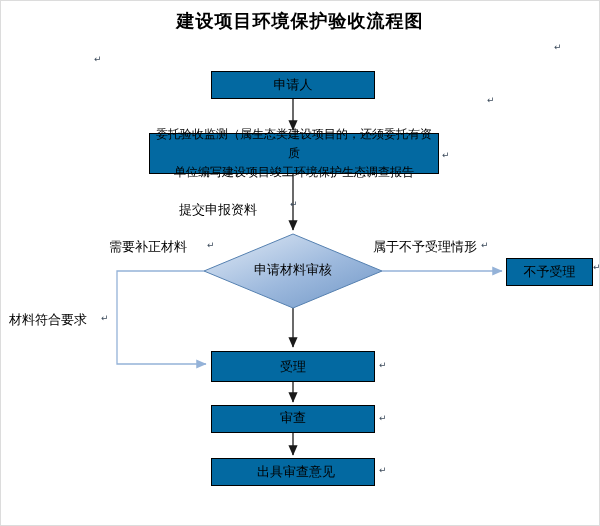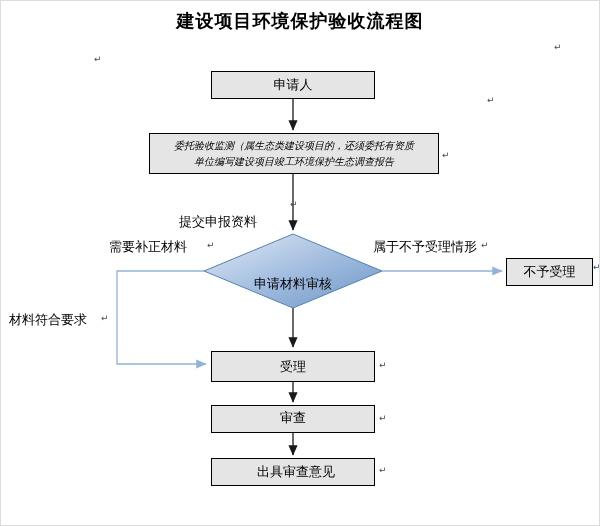--- a/index.html
+++ b/index.html
@@ -6,28 +6,28 @@
   .page{
     position:relative;width:600px;height:526px;background:#ffffff;
     border:1px solid #dcdcdc;box-sizing:border-box;overflow:hidden;
     font-family:"Liberation Sans","DejaVu Sans",sans-serif;color:#000;
   }
   .title{
     position:absolute;top:8px;left:0;width:100%;text-align:center;
     font-size:18px;font-weight:bold;letter-spacing:1px;
   }
   .box{
-    position:absolute;border:1px solid var(--box-border,#000);background:#e5e5e5;
+    position:absolute;border:1px solid var(--box-border,#000);background:#0369a1;
     display:flex;flex-direction:column;align-items:center;justify-content:center;
     font-size:13px;line-height:1.5;text-align:center;box-sizing:border-box;
   }
-  .box--wide{font-size:10px;line-height:1.6;padding:17px 4px;font-style:italic;}
+  .box--wide{font-size:12px;line-height:1.6;padding:17px 4px;}
   .label{position:absolute;font-size:13px;white-space:nowrap;}
   .diamond-label{
-    position:absolute;left:232px;top:274px;width:120px;text-align:center;
+    position:absolute;left:232px;top:260px;width:120px;text-align:center;
     font-size:13px;
   }
   .pmark{
     position:absolute;font-size:9px;color:#3d4c5c;line-height:1;
   }
   svg.connectors{position:absolute;left:0;top:0;}
 </style>
 </head>
 <body>
 
@@ -82,21 +82,21 @@
   </div>
 
   <div class="box" style="left:210px;top:404px;width:164px;height:28px;font-family:Liberation Mono, monospace;">
     <span>审查</span>
   </div>
 
   <div class="box" style="left:210px;top:457px;width:164px;height:28px;padding-left:6px;">
     <span>出具审查意见</span>
   </div>
 
-  <span class="label" style="left:178px;top:212px;text-align:center;">提交申报资料</span>
+  <span class="label" style="left:178px;top:200px;text-align:center;">提交申报资料</span>
   <span class="label" style="left:108px;top:237px;">需要补正材料</span>
   <span class="label" style="left:372px;top:237px;">属于不予受理情形</span>
   <span class="label" style="left:8px;top:310px;">材料符合要求</span>
 
   <span class="pmark" style="left:93px;top:54px;">↵</span>
   <span class="pmark" style="left:553px;top:42px;">↵</span>
   <span class="pmark" style="left:486px;top:95px;">↵</span>
   <span class="pmark" style="left:441px;top:150px;">↵</span>
   <span class="pmark" style="left:289px;top:199px;">↵</span>
   <span class="pmark" style="left:206px;top:240px;">↵</span>

